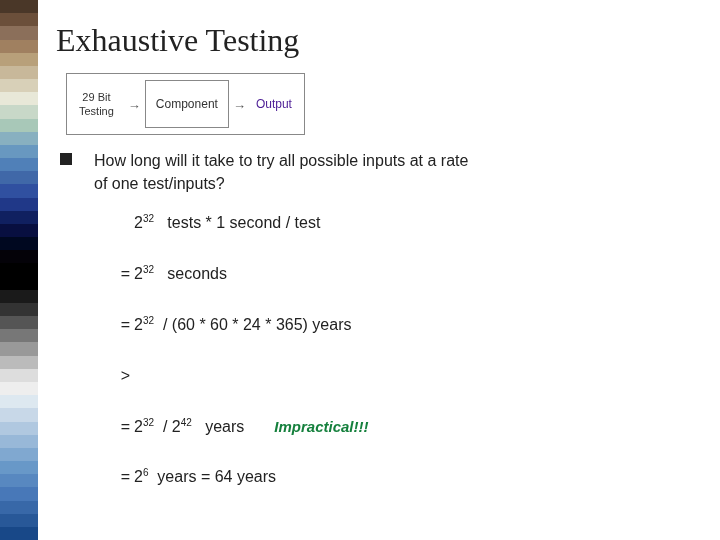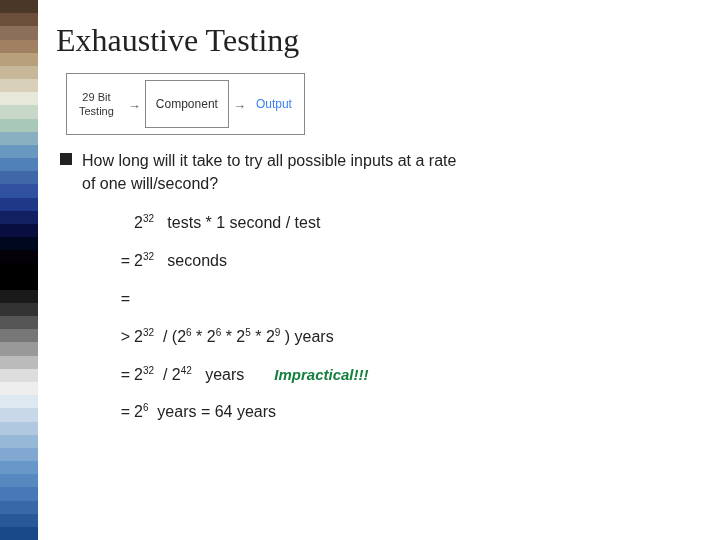--- a/index.html
+++ b/index.html
@@ -66,30 +66,31 @@
       margin: 0 4px;
     }
     .diagram-component {
       border: 1.5px solid #888;
       padding: 16px 10px;
       font-size: 12px;
       color: #333;
     }
     .diagram-output {
       font-size: 12px;
-      color: #3b82f6;
+      color: #4c1d95;
       margin-left: 6px;
     }
 
     
     .bullet-section {
       display: flex;
       align-items: flex-start;
       margin-bottom: 12px;
       margin-left: 4px;
+      gap: 12px;
     }
     .bullet-square {
       width: 12px;
       height: 12px;
       background: #222;
       margin-top: 4px;
       margin-right: 10px;
       flex-shrink: 0;
     }
     .bullet-text {
@@ -97,21 +98,21 @@
       color: #222;
       line-height: 1.45;
       font-family: Arial, sans-serif;
     }
 
     
     .math-lines {
       margin-left: 52px;
       display: flex;
       flex-direction: column;
-      gap: 5px;
+      gap: 18px;
     }
     .math-line {
       font-size: 16px;
       color: #222;
       line-height: 2.05;
       display: flex;
       align-items: baseline;
       font-family: Arial, sans-serif;
     }
     .op {
@@ -199,43 +200,43 @@
       <span>Component</span>
     </div>
     <span class="diagram-arrow">→</span>
     <span class="diagram-output">Output</span>
   </div>
 
   <div class="bullet-section">
     <div class="bullet-square"></div>
     <div class="bullet-text">
       <span>How long will it take to try all possible inputs at a rate</span><br>
-      <span>of one will/second?</span>
+      <span>of one test/inputs?</span>
     </div>
   </div>
 
   <div class="math-lines">
 
     <div class="math-line">
       <span class="op">&nbsp;</span>
       <span>2<sup>32</sup>&nbsp;&nbsp; tests * 1 second / test</span>
     </div>
 
     <div class="math-line">
       <span class="op">=</span>
       <span>2<sup>32</sup>&nbsp;&nbsp; seconds</span>
     </div>
 
     <div class="math-line">
       <span class="op">=</span>
+      <span>2<sup>32</sup>&nbsp; / (60 * 60 * 24 * 365) years</span>
     </div>
 
     <div class="math-line">
       <span class="op">&gt;</span>
-      <span>2<sup>32</sup>&nbsp; / (2<sup>6</sup> * 2<sup>6</sup> * 2<sup>5</sup> * 2<sup>9</sup> ) years</span>
     </div>
 
     <div class="math-line inline-impractical-row">
       <span class="op">=</span>
       <span>2<sup>32</sup>&nbsp; / 2<sup>42</sup>&nbsp;&nbsp; years</span>
       <span class="impractical">Impractical!!!</span>
     </div>
 
     <div class="math-line">
       <span class="op">=</span>

